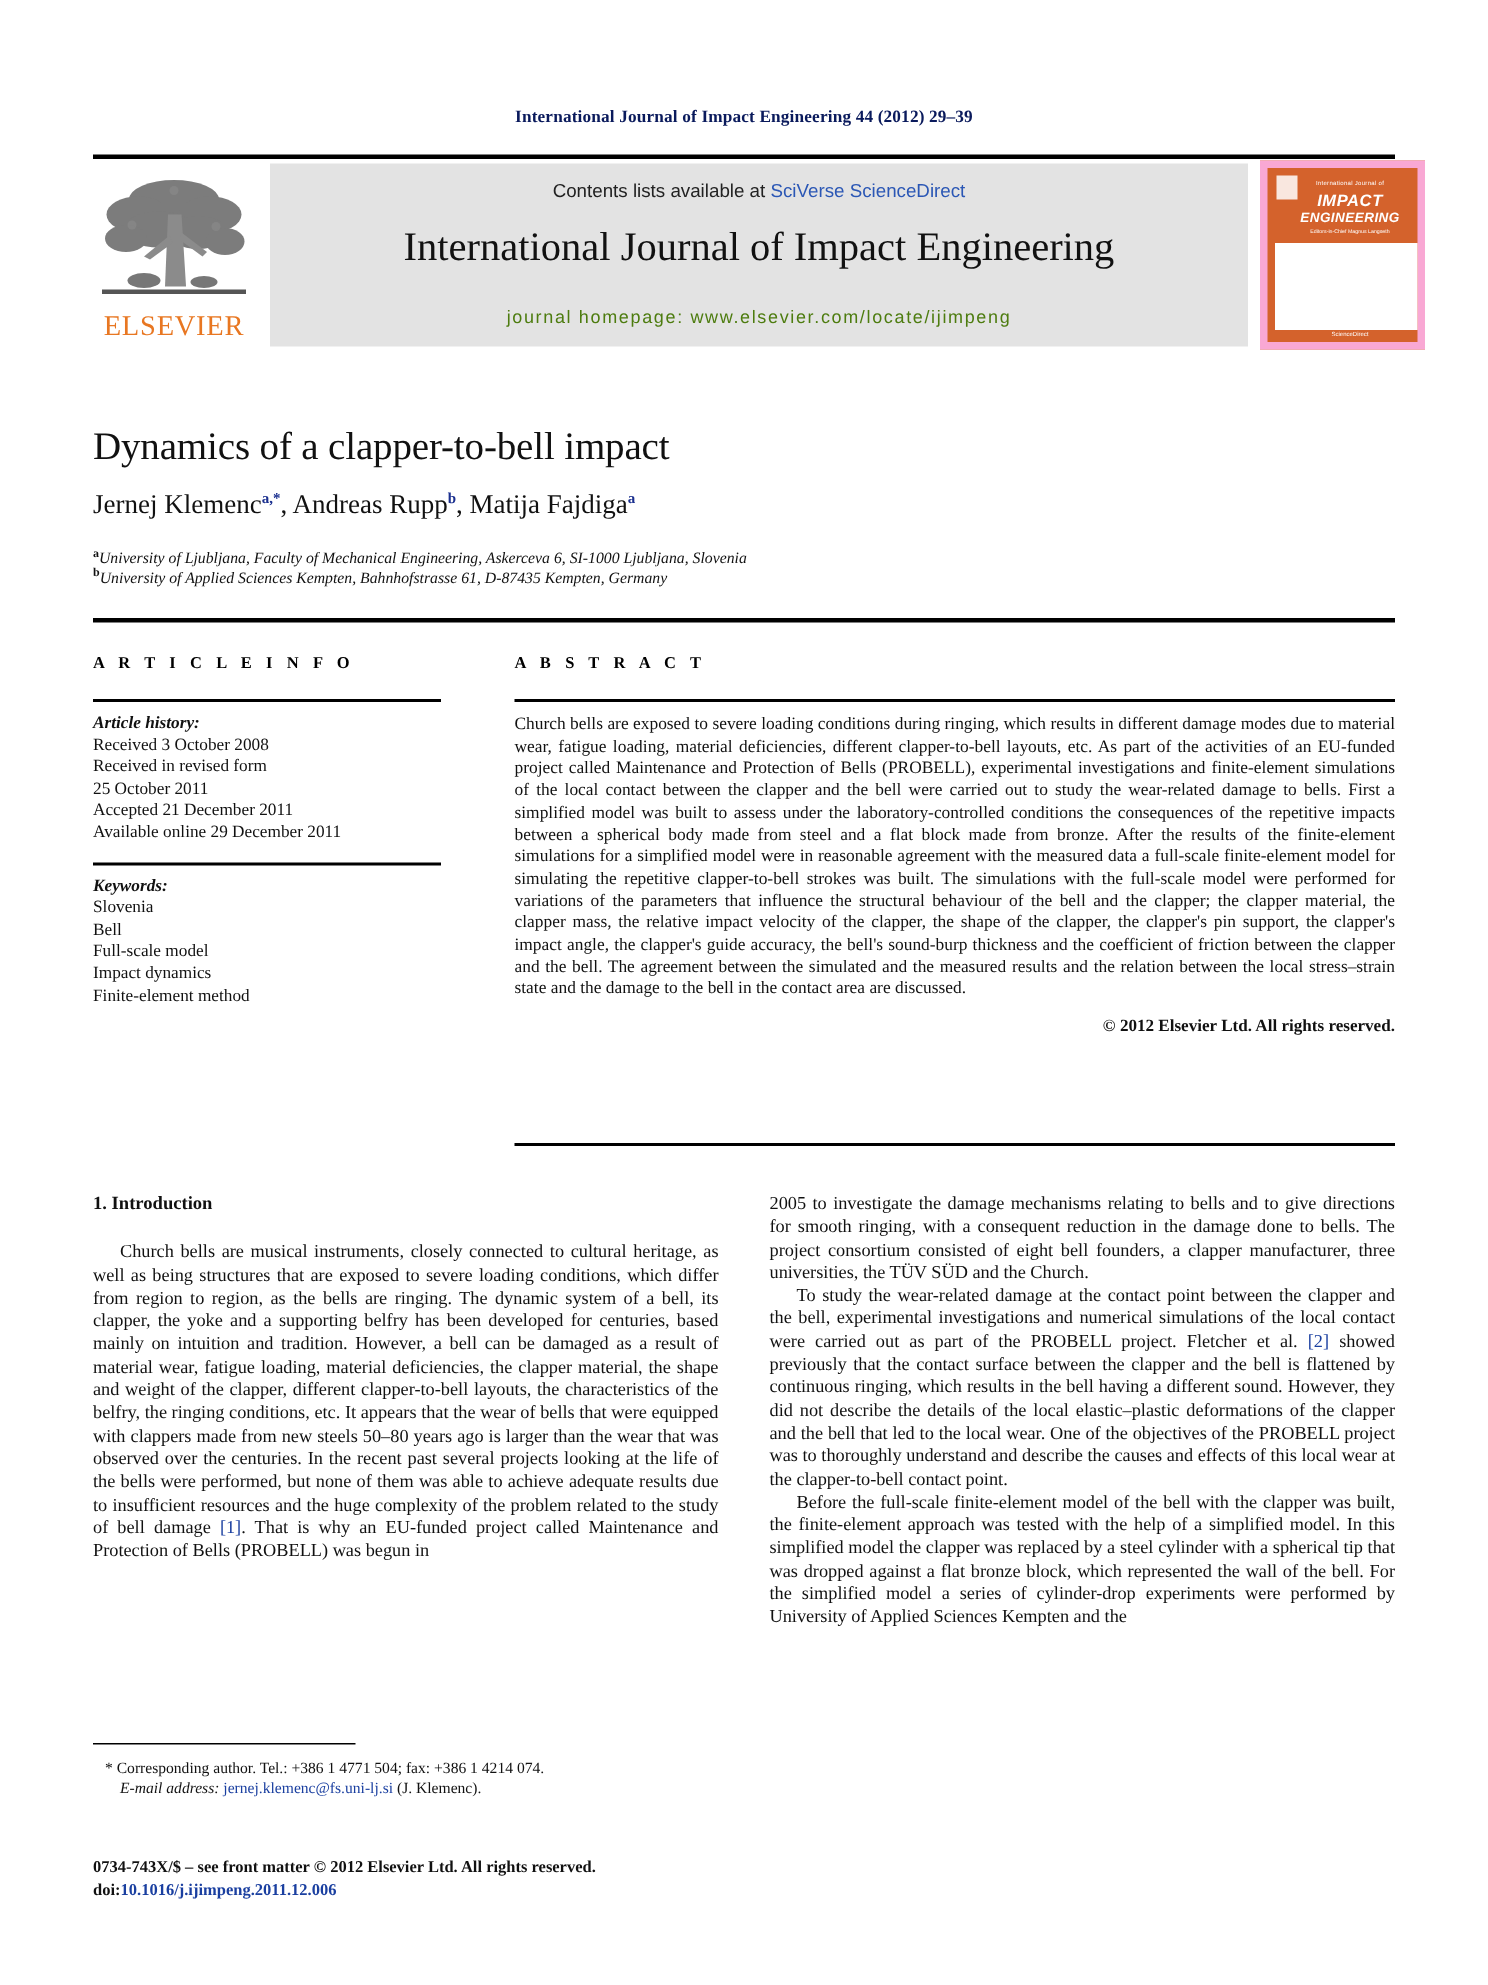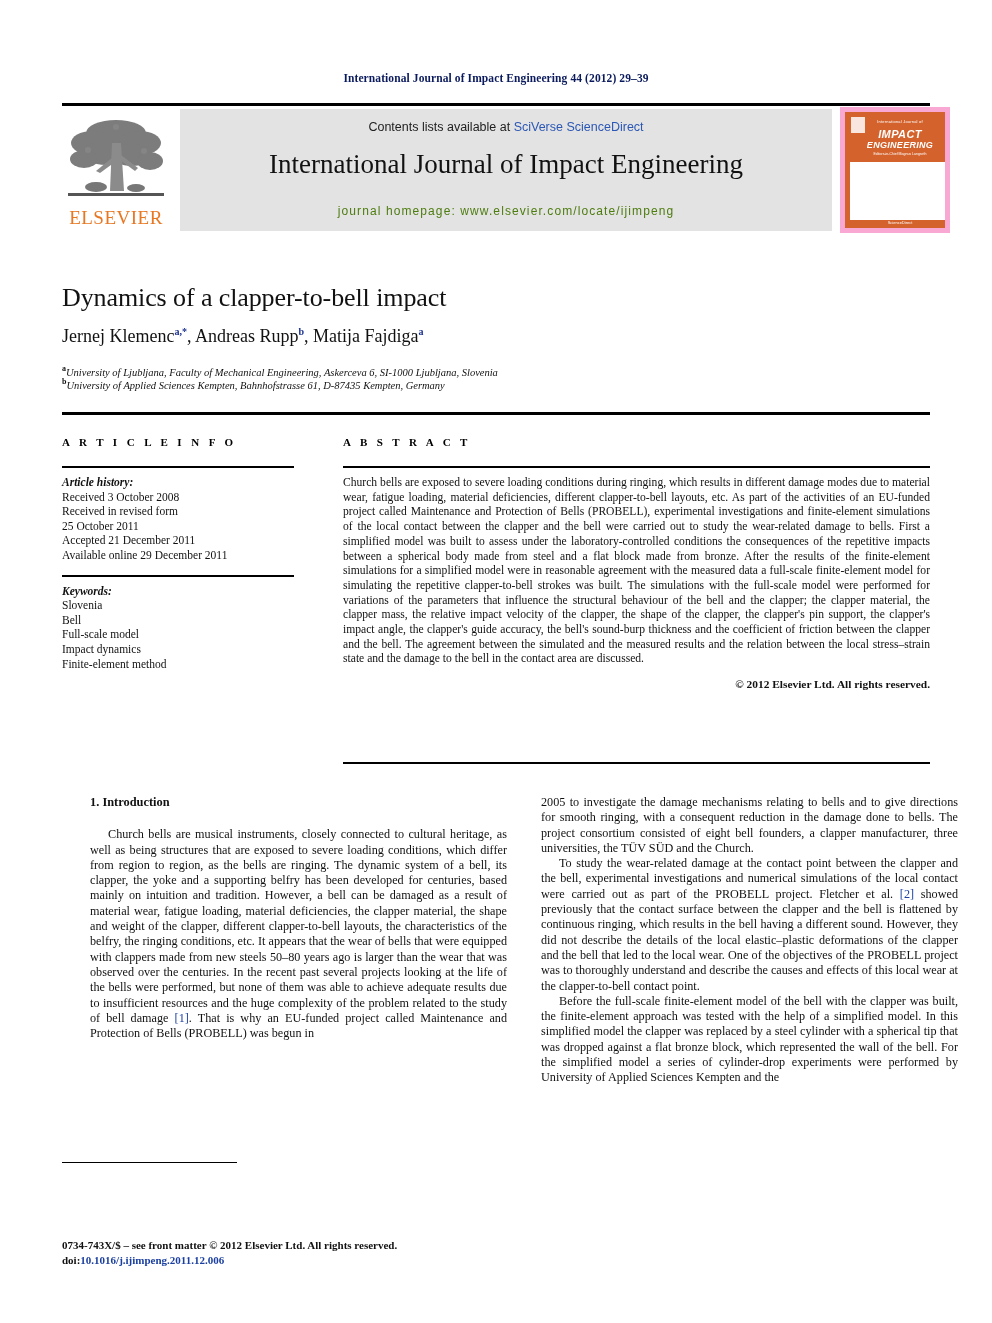--- a/index.html
+++ b/index.html
@@ -323,21 +323,20 @@
   
   .col {
     position: absolute;
     top: 795px;
     width: 417px;
     font-family: "Liberation Serif", serif;
     font-size: 12.2px;
     line-height: 15.3px;
     text-align: justify;
     color: #111;
-    margin-left: 28px;
   }
   #col-left  { left: 62px; }
   #col-right { left: 513px; }
   .body-h {
     font-weight: bold;
     font-size: 12.4px;
     margin-bottom: 17px;
     text-align: left;
   }
   .body-p { margin: 0; text-indent: 18px; }
@@ -489,19 +488,27 @@
     <p class="body-p"><span>Church bells are musical instruments, closely connected to cultural heritage, as well as being structures that are exposed to severe loading conditions, which differ from region to region, as the bells are ringing. The dynamic system of a bell, its clapper, the yoke and a supporting belfry has been developed for centuries, based mainly on intuition and tradition. However, a bell can be damaged as a result of material wear, fatigue loading, material deficiencies, the clapper material, the shape and weight of the clapper, different clapper-to-bell layouts, the characteristics of the belfry, the ringing conditions, etc. It appears that the wear of bells that were equipped with clappers made from new steels 50–80 years ago is larger than the wear that was observed over the centuries. In the recent past several projects looking at the life of the bells were performed, but none of them was able to achieve adequate results due to insufficient resources and the huge complexity of the problem related to the study of bell damage <span class="ref">[1]</span>. That is why an EU-funded project called Maintenance and Protection of Bells (PROBELL) was begun in</span></p>
   </div>
 
   <div class="col" id="col-right">
     <p class="body-p" style="text-indent:0"><span>2005 to investigate the damage mechanisms relating to bells and to give directions for smooth ringing, with a consequent reduction in the damage done to bells. The project consortium consisted of eight bell founders, a clapper manufacturer, three universities, the TÜV SÜD and the Church.</span></p>
     <p class="body-p"><span>To study the wear-related damage at the contact point between the clapper and the bell, experimental investigations and numerical simulations of the local contact were carried out as part of the PROBELL project. Fletcher et al. <span class="ref">[2]</span> showed previously that the contact surface between the clapper and the bell is flattened by continuous ringing, which results in the bell having a different sound. However, they did not describe the details of the local elastic–plastic deformations of the clapper and the bell that led to the local wear. One of the objectives of the PROBELL project was to thoroughly understand and describe the causes and effects of this local wear at the clapper-to-bell contact point.</span></p>
     <p class="body-p"><span>Before the full-scale finite-element model of the bell with the clapper was built, the finite-element approach was tested with the help of a simplified model. In this simplified model the clapper was replaced by a steel cylinder with a spherical tip that was dropped against a flat bronze block, which represented the wall of the bell. For the simplified model a series of cylinder-drop experiments were performed by University of Applied Sciences Kempten and the</span></p>
   </div>
 
   <div class="foot-rule"></div>
+  <div class="footnote">
+    <div style="text-indent:8px">* Corresponding author. Tel.: +386 1 4771 504; fax: +386 1 4214 074.</div>
+    <div style="text-indent:18px">
+      <span class="ital">E-mail address:</span>
+      <span class="mail">jernej.klemenc@fs.uni-lj.si</span>
+      <span>(J. Klemenc).</span>
+    </div>
+  </div>
 
   <div class="imprint">
     <div>0734-743X/$ – see front matter © 2012 Elsevier Ltd. All rights reserved.</div>
     <div><span>doi:</span><span class="doi">10.1016/j.ijimpeng.2011.12.006</span></div>
   </div>
 
 </div>
 
 </body></html>

